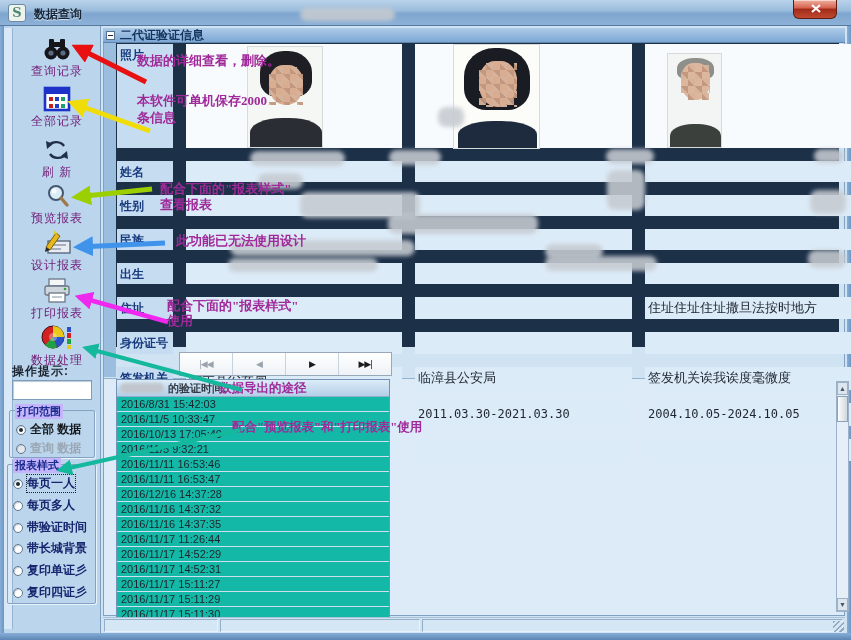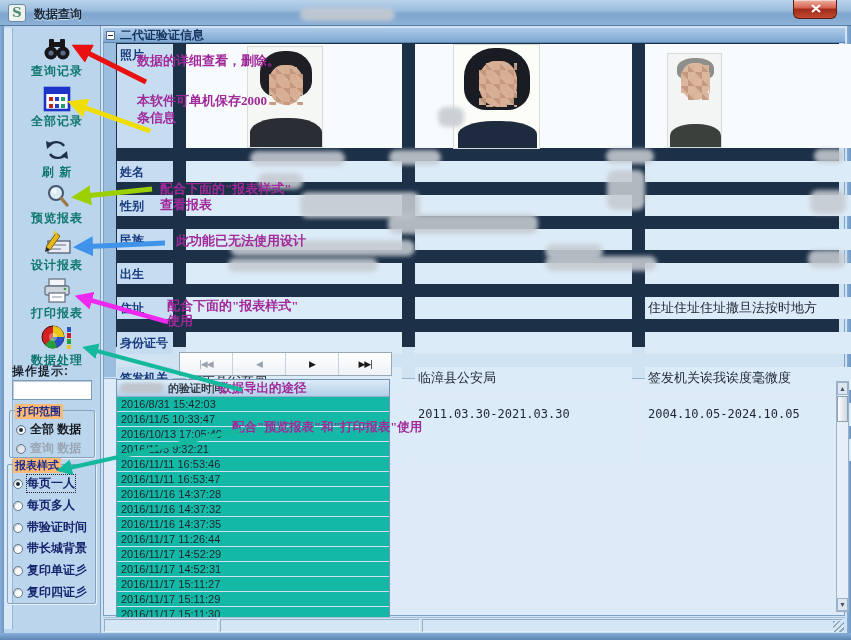--- a/index.html
+++ b/index.html
@@ -27,30 +27,30 @@
   .frame.r { left:847px; top:26px; width:4px; height:607px; }
   .frame.b { left:0; top:633px; width:851px; height:7px;
     background:linear-gradient(#86aed8,#5d86b4); }
 
   
   .sidebar { left:4px; top:26px; width:97px; height:607px; background:#bad5ec;
     border-right:1px solid #7e9fc2; }
   .left-strip { left:4px; top:28px; width:9px; height:601px; background:#d8e8f6;
     border-right:1px solid #94b4d2; }
   .side-btn { left:14px; width:86px; text-align:center; cursor:pointer; }
-  .side-btn .lbl { display:block; margin-top:1px; font-size:12px; font-weight:bold;
-    color:#0f766e; letter-spacing:1px; }
+  .side-btn .lbl { display:block; margin-top:1px; font-size:12px; font-weight:normal;
+    color:#701a75; letter-spacing:1px; }
   .side-btn svg { display:block; margin:0 auto; }
 
   .hint-label { left:12px; top:363px; font-size:12px; font-weight:bold; color:#1c2430; letter-spacing:1px;}
   .hint-box { left:12px; top:380px; width:80px; height:20px; background:#fff;
     border:1px solid #7c9cba; box-shadow:inset 1px 1px 1px #b9c9d9; }
 
   .groupbox { border:1px solid #86a2c2; border-radius:2px; box-shadow:1px 1px 0 #e8f2fa; }
-  .groupbox .legend { position:absolute; top:-7px; left:5px; background:#fdba74;
+  .groupbox .legend { position:absolute; top:-7px; left:5px; background:#c4b5fd;
     padding:0 2px; font-size:11px; font-weight:bold; color:#1b2b8e; }
   .gb-print { left:9px; top:410px; width:86px; height:48px; }
   .gb-style { left:7px; top:464px; width:89px; height:140px; }
 
   .radio-row { position:absolute; left:6px; display:flex; align-items:center; gap:4px;
     font-size:12px; font-weight:bold; color:#17246e; cursor:pointer; white-space:nowrap;text-align:right;}
   .radio-row.dis { color:#9aa6b4; }
   .rdot { width:10px; height:10px; border-radius:50%; background:#fff;
     border:1px solid #61788e; box-shadow:inset 1px 1px 1px #c3cdd6; flex:0 0 10px; }
   .rdot.on::after { content:""; display:block; width:4px; height:4px; margin:2px;
@@ -410,21 +410,21 @@
     <div class="hdr">
       <span class="name-blur"></span>
       <span>的验证时间:</span>
     </div>
     <div class="vrow">2016/8/31 15:42:03</div>
     <div class="vrow">2016/11/5 10:33:47</div>
     <div class="vrow">2016/10/13 17:05:40</div>
     <div class="vrow">2016/11/5 9:32:21</div>
     <div class="vrow">2016/11/11 16:53:46</div>
     <div class="vrow">2016/11/11 16:53:47</div>
-    <div class="vrow">2016/11/16 14:37:28</div>
+    <div class="vrow">2016/12/16 14:37:28</div>
     <div class="vrow">2016/11/16 14:37:32</div>
     <div class="vrow">2016/11/16 14:37:35</div>
     <div class="vrow">2016/11/17 11:26:44</div>
     <div class="vrow">2016/11/17 14:52:29</div>
     <div class="vrow">2016/11/17 14:52:31</div>
     <div class="vrow">2016/11/17 15:11:27</div>
     <div class="vrow">2016/11/17 15:11:29</div>
     <div class="vrow">2016/11/17 15:11:30</div>
   </div>
 

